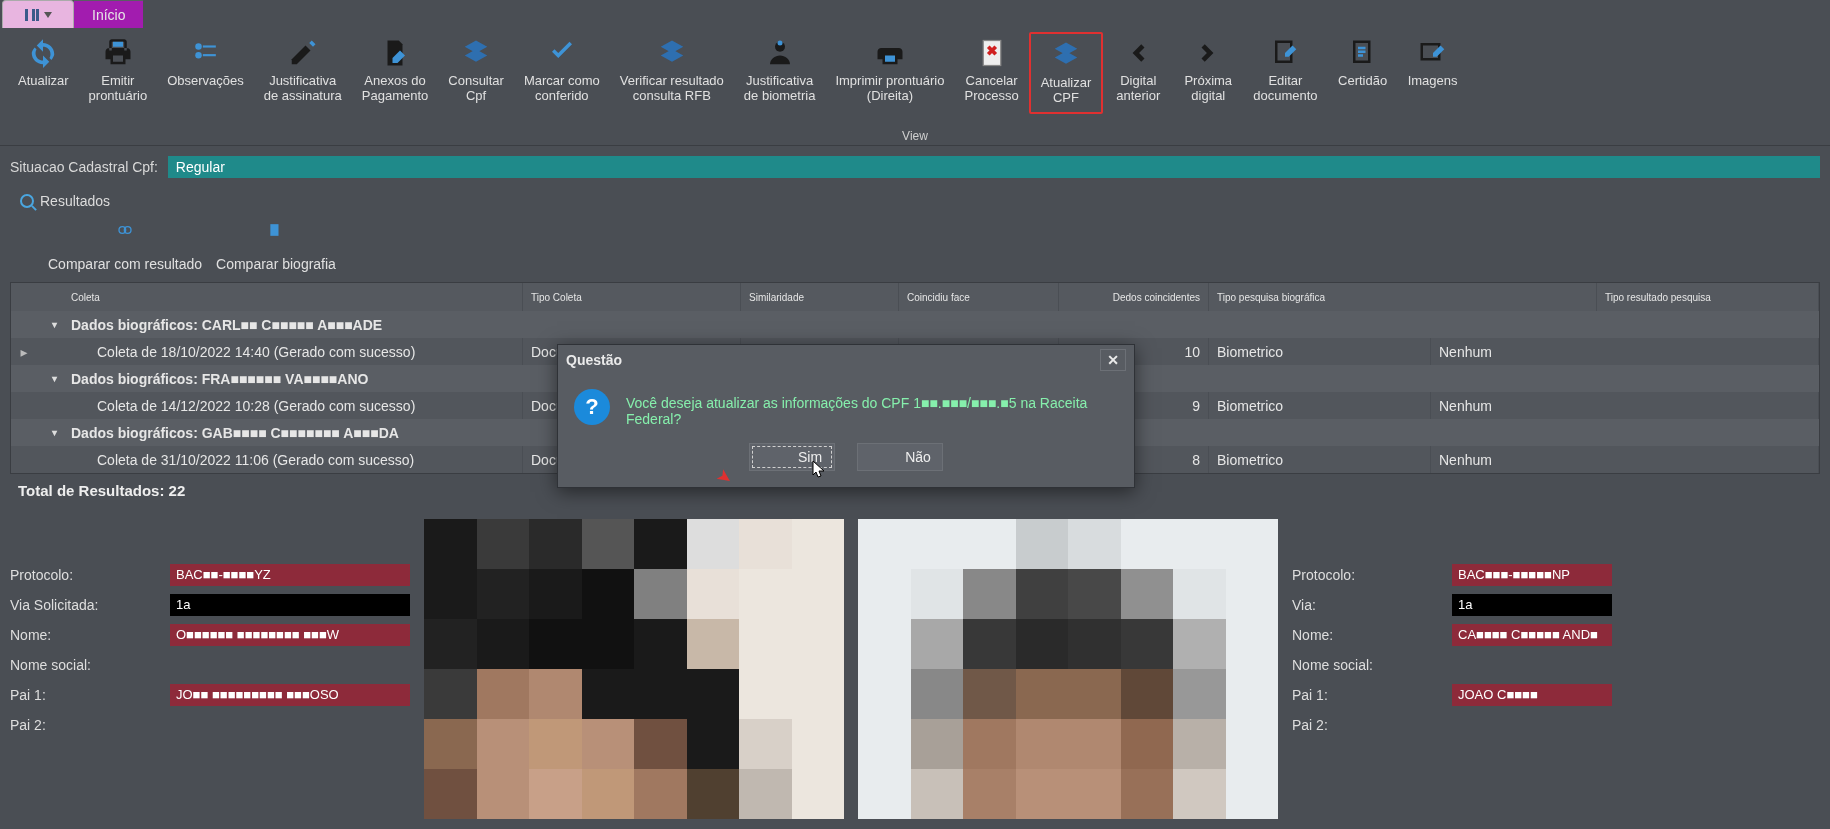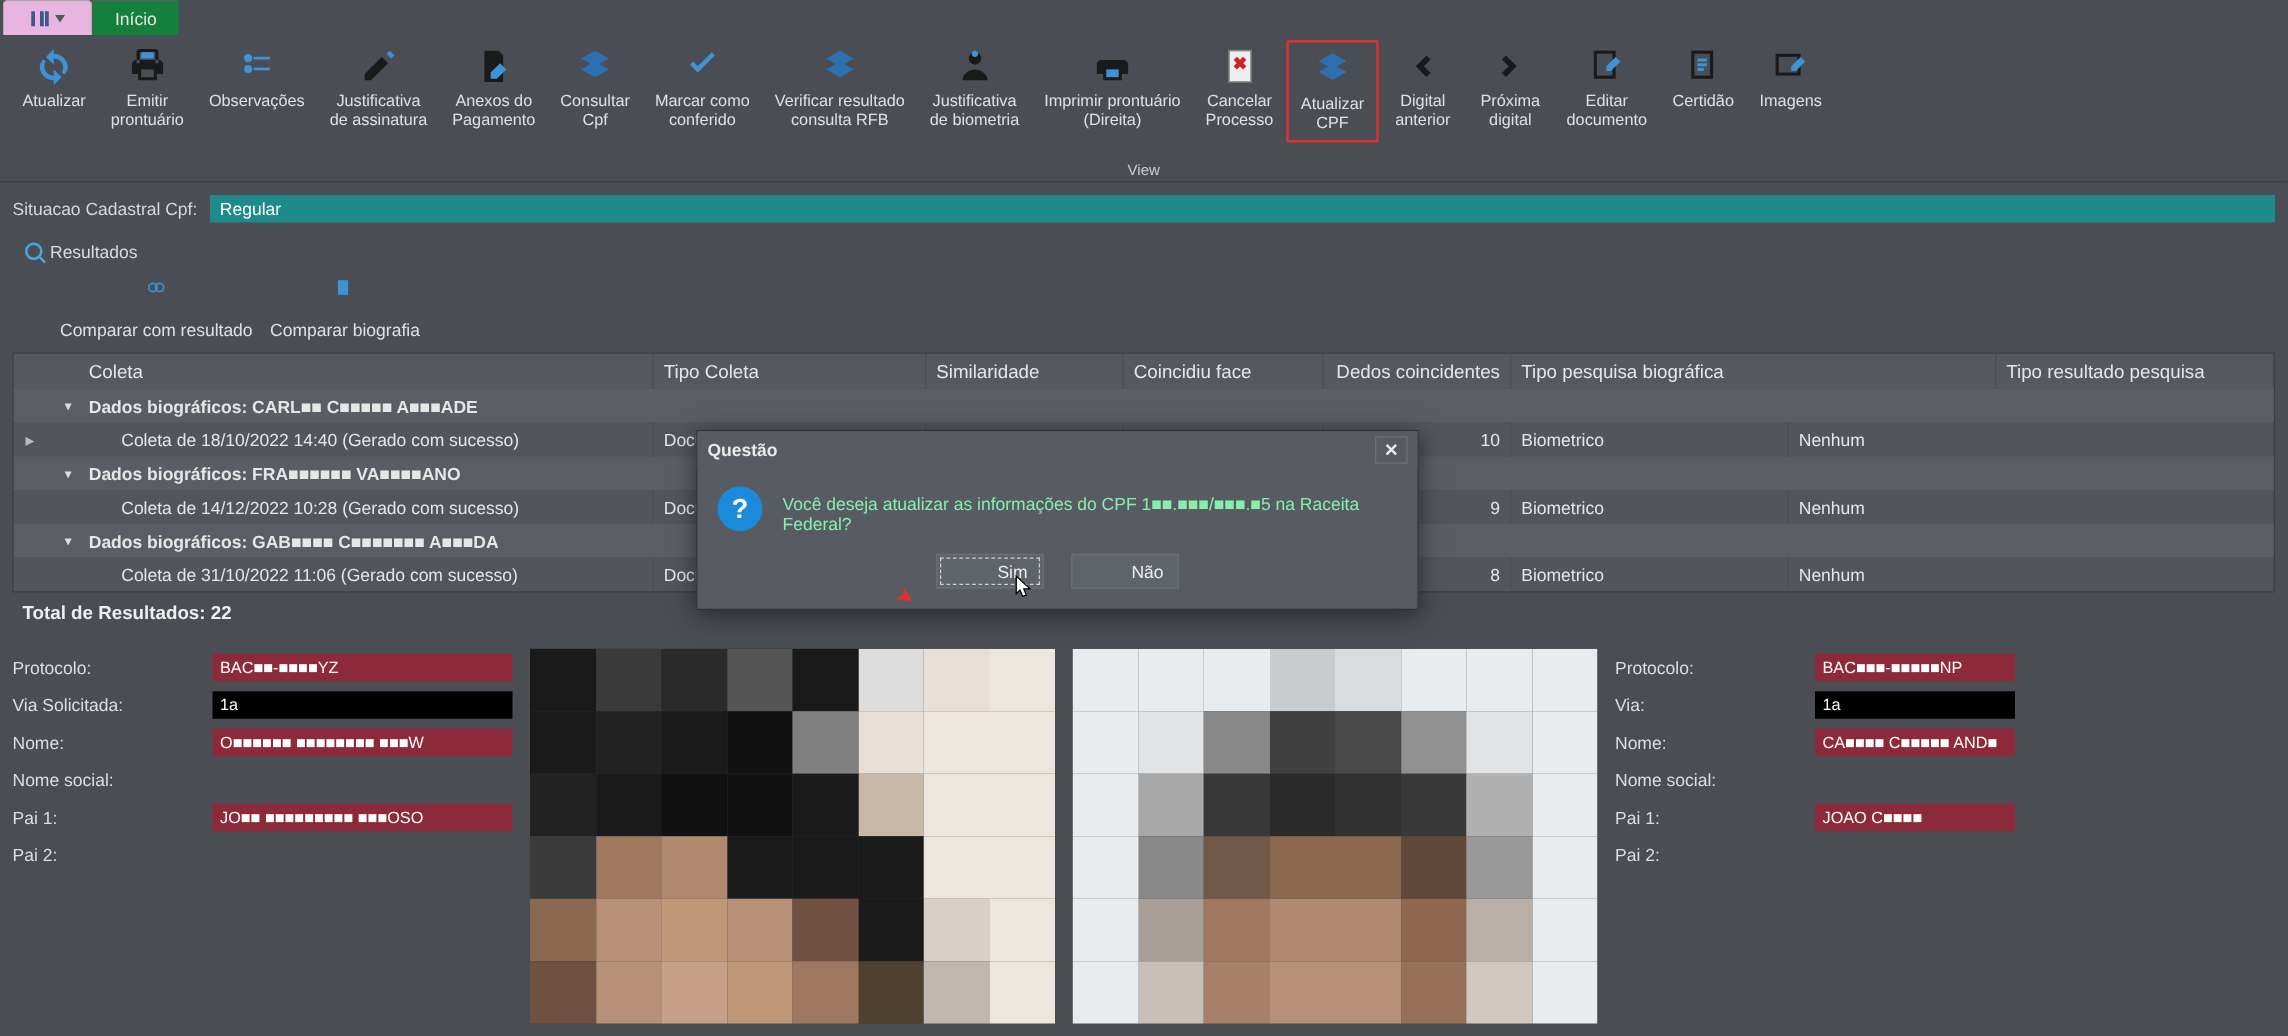--- a/index.html
+++ b/index.html
@@ -3,21 +3,21 @@
 <meta charset="utf-8">
 <style>
   *{box-sizing:border-box;margin:0;padding:0;font-family:"Segoe UI",Tahoma,sans-serif;}
   html,body{width:1830px;height:829px;background:#4a4e54;color:#d8d8d8;overflow:hidden;font-size:13px;}
   
   .titlebar{height:28px;background:#4a4e54;display:flex;align-items:stretch;}
   .tb-handle{width:72px;background:#e8b5e0;border:1px solid #aaa;border-bottom:none;border-radius:4px 4px 0 0;position:relative;margin-left:2px;display:flex;align-items:center;justify-content:center;gap:2px;}
   .tb-handle .bars{width:14px;height:12px;border-left:3px solid #3b5a8a;border-right:3px solid #3b5a8a;position:relative;}
   .tb-handle .bars::after{content:"";position:absolute;left:4px;top:0;width:3px;height:12px;background:#3b5a8a;}
   .tb-handle .tri{width:0;height:0;border-left:4px solid transparent;border-right:4px solid transparent;border-top:6px solid #555;margin-left:3px;}
-  .tab-inicio{padding:12px 18px;background:#15803d;color:#e6e6e6;font-size:14px;display:flex;align-items:center;border-top:1px solid #5a5e64;}
+  .tab-inicio{padding:12px 18px;background:#a21caf;color:#e6e6e6;font-size:14px;display:flex;align-items:center;border-top:1px solid #5a5e64;}
   
   .ribbon{background:#4a4e54;padding:4px 8px 0;height:118px;position:relative;border-bottom:1px solid #3a3d42;}
   .ribbon-row{display:flex;align-items:flex-start;gap:0;}
   .rbtn{display:flex;flex-direction:column;align-items:center;justify-content:flex-start;padding:4px 10px 6px;min-width:70px;text-align:center;font-size:13px;color:#e0e0e0;line-height:1.15;cursor:default;}
   .rbtn .ico{width:34px;height:34px;margin-bottom:4px;display:flex;align-items:center;justify-content:center;}
   .rbtn.highlight{border:2px solid #e03030;border-radius:2px;}
   .ribbon-caption{position:absolute;bottom:2px;left:0;right:0;text-align:center;font-size:12px;color:#cfcfcf;}
   
   .status-row{display:flex;align-items:center;height:30px;padding:0 10px;gap:10px;margin-top:6px;}
   .status-row .lbl{font-size:14px;color:#d8d8d8;}
@@ -26,40 +26,40 @@
   .subtabs{padding:6px 10px 0;}
   .subtab{display:inline-flex;align-items:center;gap:6px;padding:5px 10px;font-size:14px;color:#dcdcdc;}
   .mag{width:14px;height:14px;border:2px solid #4aa6e0;border-radius:50%;position:relative;}
   .mag::after{content:"";position:absolute;width:6px;height:2px;background:#4aa6e0;right:-5px;bottom:-3px;transform:rotate(45deg);}
   
   .actions-row{padding:8px 10px 10px 48px;display:flex;gap:14px;align-items:center;}
   .act{display:inline-flex;align-items:center;gap:18px;font-size:14px;color:#e0e0e0;flex-direction:column;}
   .act .ai{width:16px;height:16px;display:inline-block;}
   
   .grid-wrap{margin:0 10px;border:1px solid #3a3d42;}
-  .grid-head{display:flex;background:#55595f;height:28px;align-items:center;font-size:15px;color:#e6e6e6;}
+  .grid-head{display:flex;background:#55595f;height:28px;align-items:center;font-size:10px;color:#e6e6e6;}
   .gc{padding:0 8px;border-right:1px solid #4a4e54;height:100%;display:flex;align-items:center;overflow:hidden;}
   .w-coleta{width:460px;}
   .w-tipo{width:218px;}
   .w-sim{width:158px;}
   .w-coin{width:160px;}
   .w-dedos{width:150px;text-align:right;justify-content:flex-end;}
   .w-res{width:222px;}
   .w-bio{flex:1;}
   .grow{display:flex;height:27px;align-items:center;color:#e6e6e6;font-size:14px;}
   .grow.group{background:#5a5e64;font-weight:600;}
   .grow.group .gc{border:none;}
   .grow.data{background:#52565c;}
   .grow.data:nth-of-type(odd){background:#55595f;}
   .exp{width:52px;display:flex;justify-content:flex-end;align-items:center;padding-right:6px;color:#ddd;font-size:10px;}
   .rowmark{width:26px;text-align:center;color:#bbb;}
   .totals{padding:8px 18px;font-size:15px;font-weight:700;color:#eee;}
   
   .details{display:flex;padding:12px 10px 0;gap:14px;}
-  .kv{width:400px;}
+  .kv{width:400px;margin-top:41px;}
   .kvrow{display:flex;align-items:center;height:30px;gap:10px;}
   .kvrow .k{width:150px;font-size:14px;color:#dedede;}
   .kvrow .v{flex:1;height:22px;line-height:22px;padding:0 6px;background:#8d2a3a;color:#fff;font-size:13px;overflow:hidden;white-space:nowrap;}
   .kvrow .v.teal{background:#000000;}
   .photo{width:420px;height:300px;background:#3a3d42;display:flex;align-items:center;justify-content:center;overflow:hidden;}
   .pix{width:100%;height:100%;display:grid;grid-template-columns:repeat(8,1fr);grid-template-rows:repeat(6,1fr);}
   .pix div{background:#777;}
   
   .modal{position:absolute;left:557px;top:344px;width:578px;background:#585c62;border:1px solid #2f3237;box-shadow:0 4px 18px rgba(0,0,0,.5);}
   .modal-title{display:flex;align-items:center;justify-content:space-between;height:30px;padding:0 8px;background:#585c62;}

